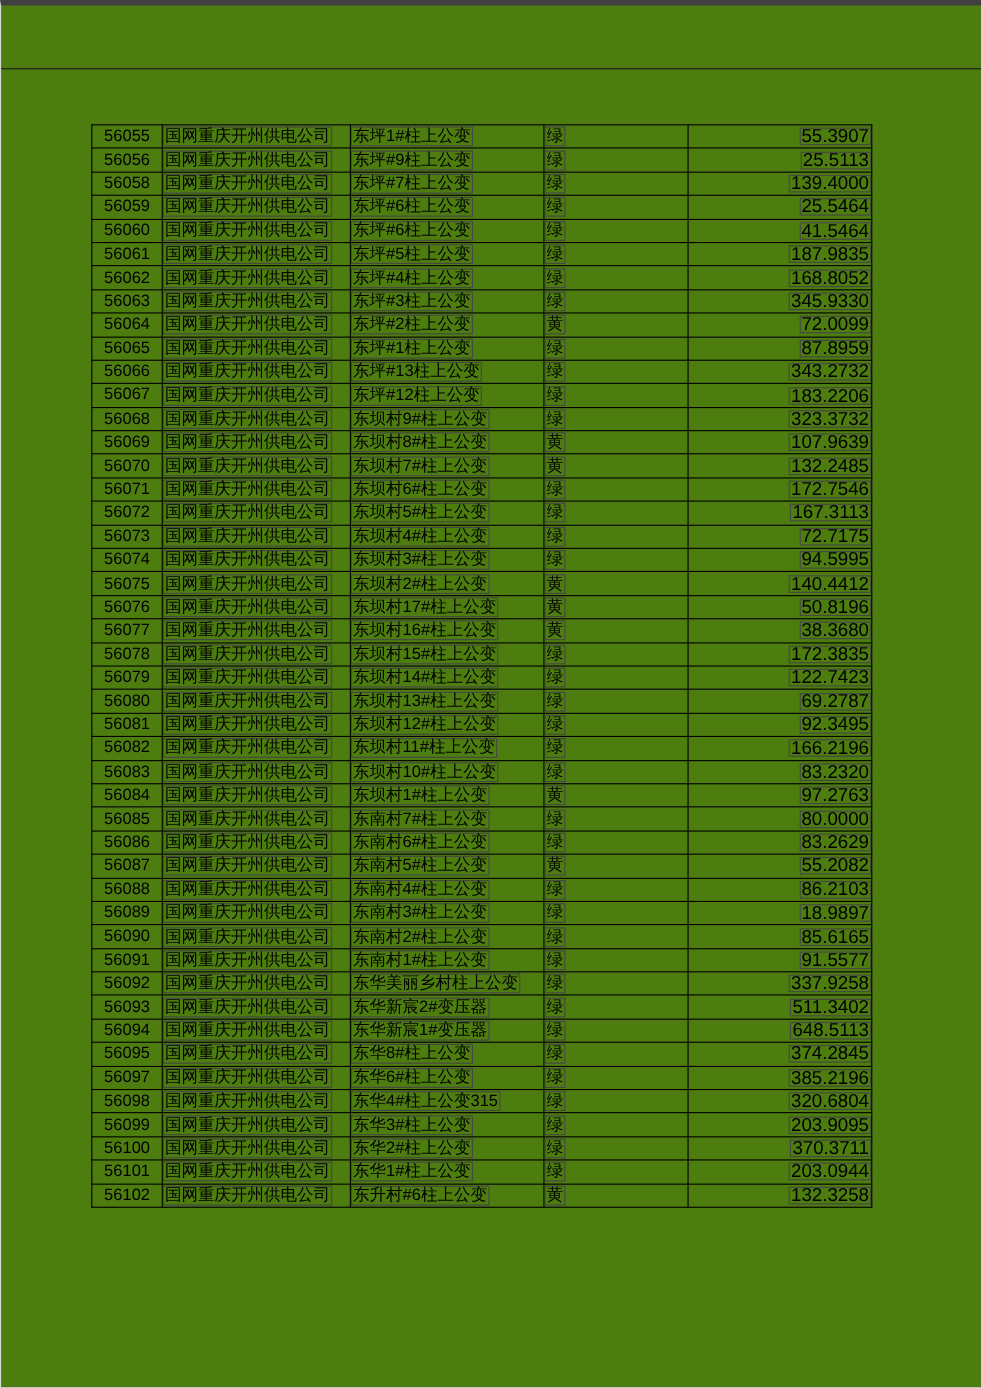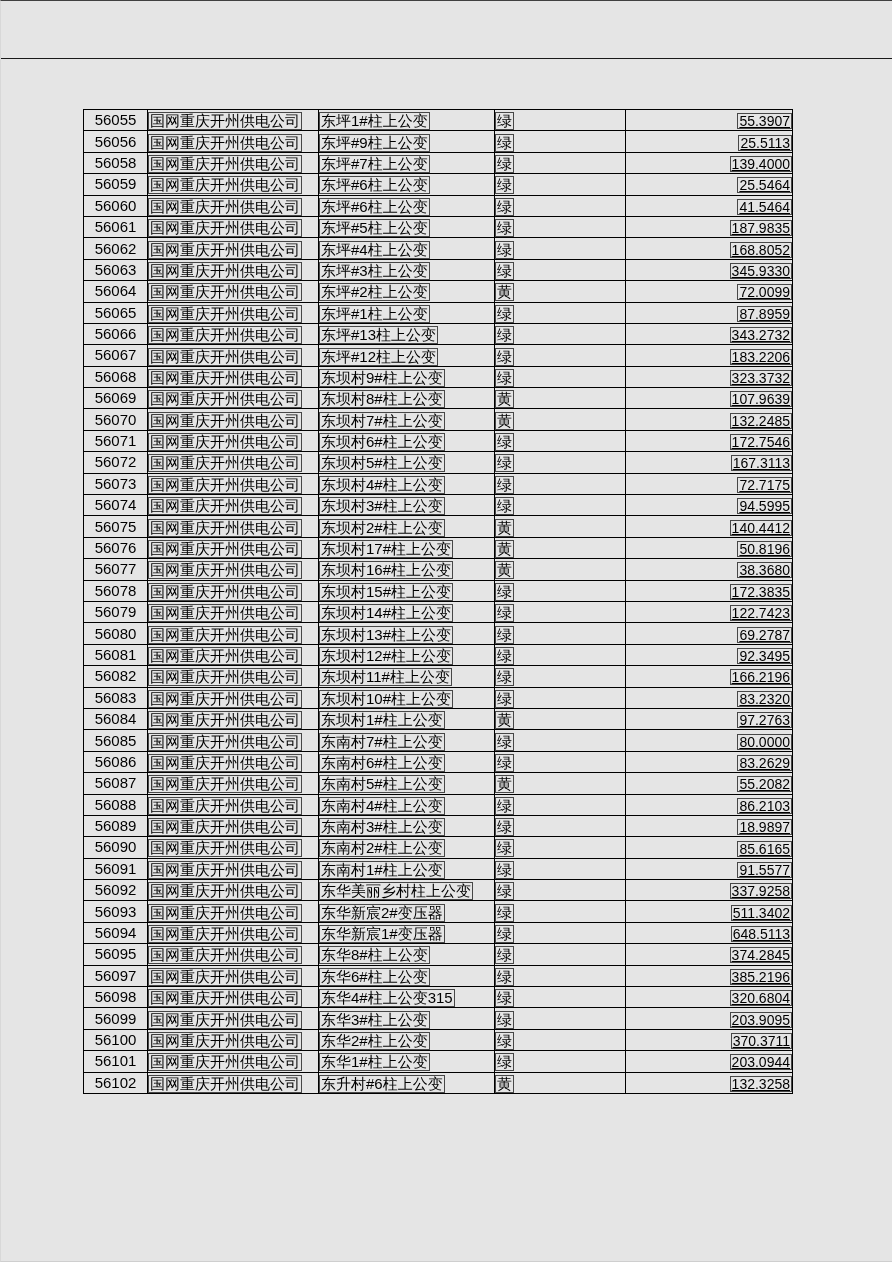--- a/index.html
+++ b/index.html
@@ -4,24 +4,24 @@
 <style>
   html, body {
     margin: 0;
     padding: 0;
     background: #ffffff;
   }
   .page {
     position: relative;
     width: 892px;
     height: 1262px;
-    background: #e5e5e5;
+    background: #4d7c0f;
     overflow: hidden;
     border-left: 1px solid #d8d8d8;
-    border-top: 1px solid #404040;
+    border-top: 5px solid #404040;
     border-bottom: 1px solid #cfcfcf;
     box-sizing: border-box;
     font-family: "Liberation Sans", "DejaVu Sans", sans-serif;
     color: #000;
   }
   .top-rule {
     position: absolute;
     top: 57px;
     left: 0;
     width: 892px;
@@ -53,23 +53,22 @@
   td.col-value   { width: 166px; text-align: right; padding-right: 53px; }
   .boxed {
     display: inline-block;
     border: 1px solid #474747;
     padding: 0 1px;
     line-height: 16px;
     font-size: 15px;
     vertical-align: middle;
   }
   td.col-value .boxed {
-    font-size: 14px;
+    font-size: 17px;
     line-height: 14px;
-    text-decoration: underline;
   }
 </style>
 </head>
 <body>
 
 <div class="page">
   <div class="top-rule"></div>
   <table class="data-table">
     <tbody id="table-body">
         <tr>

